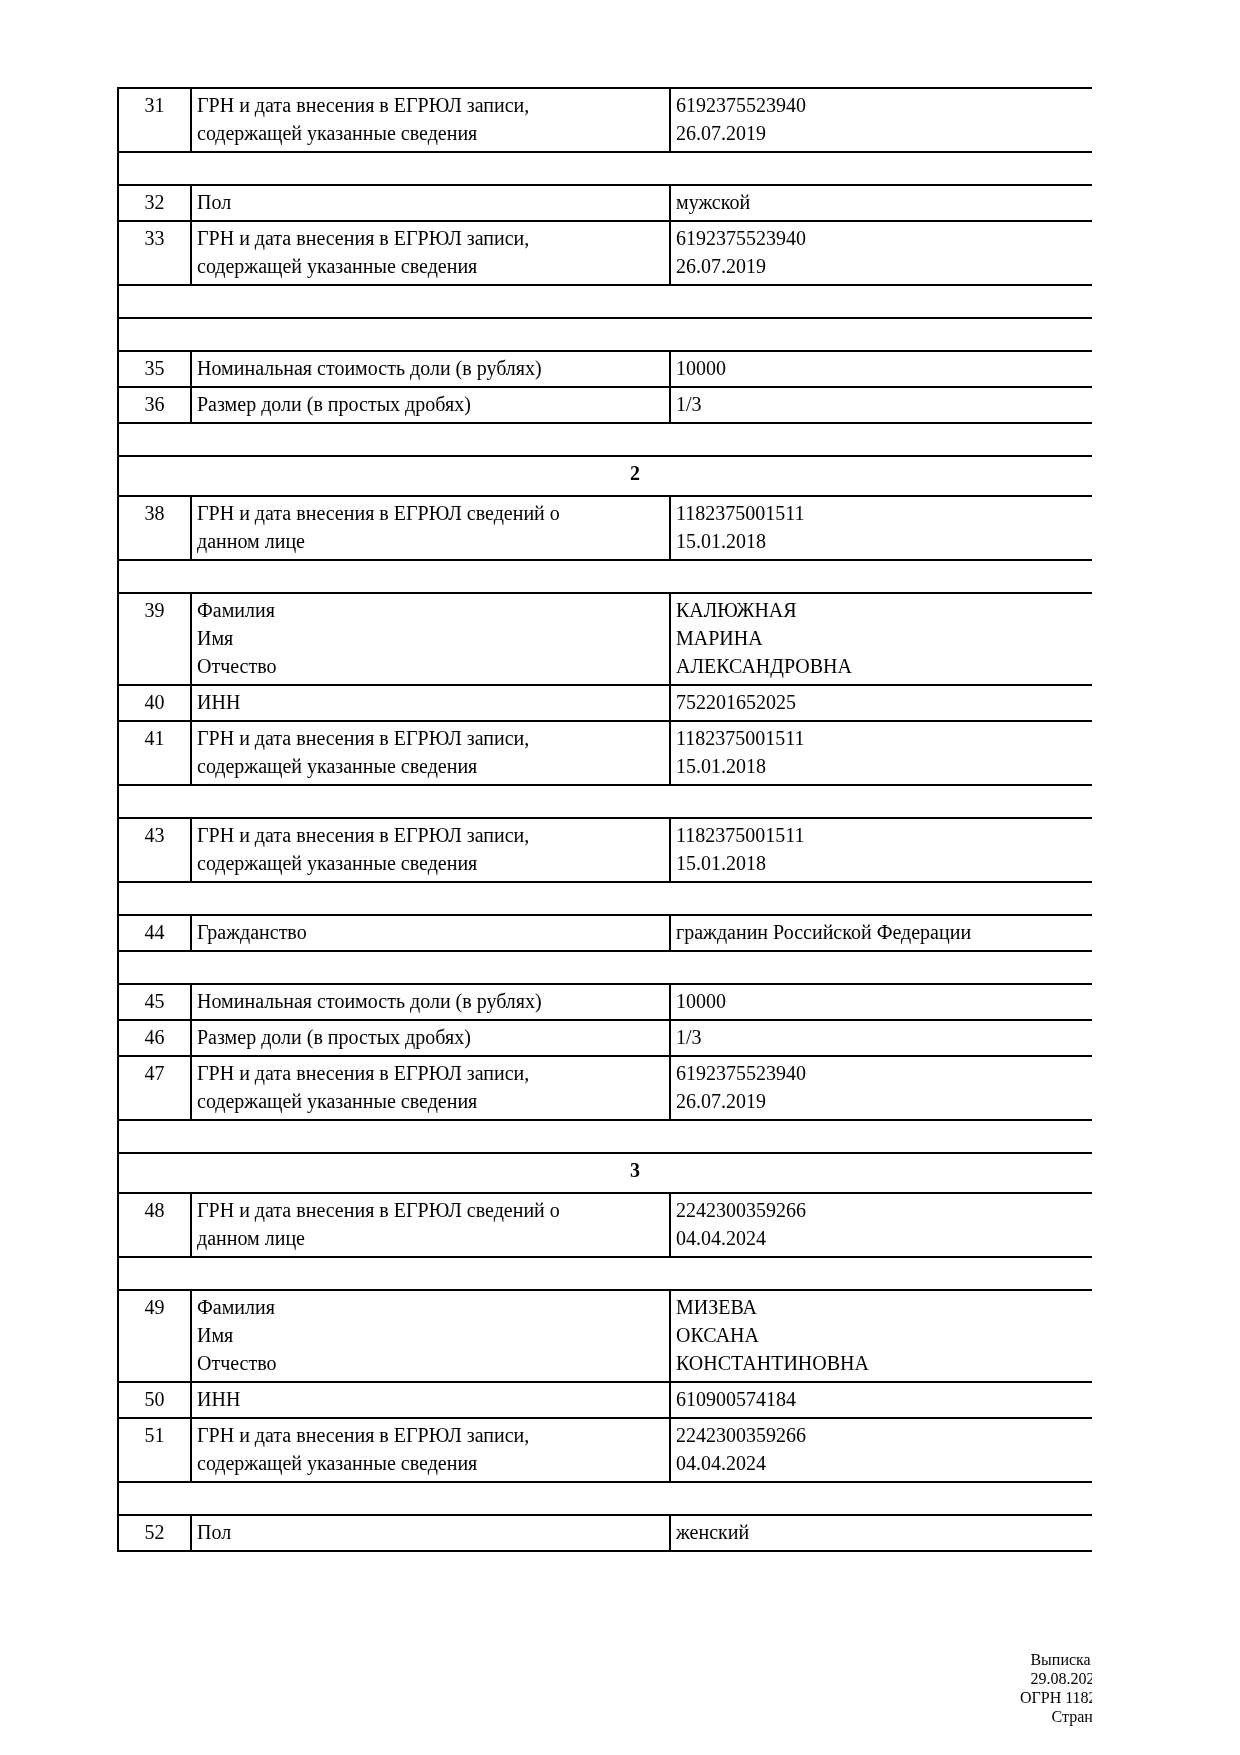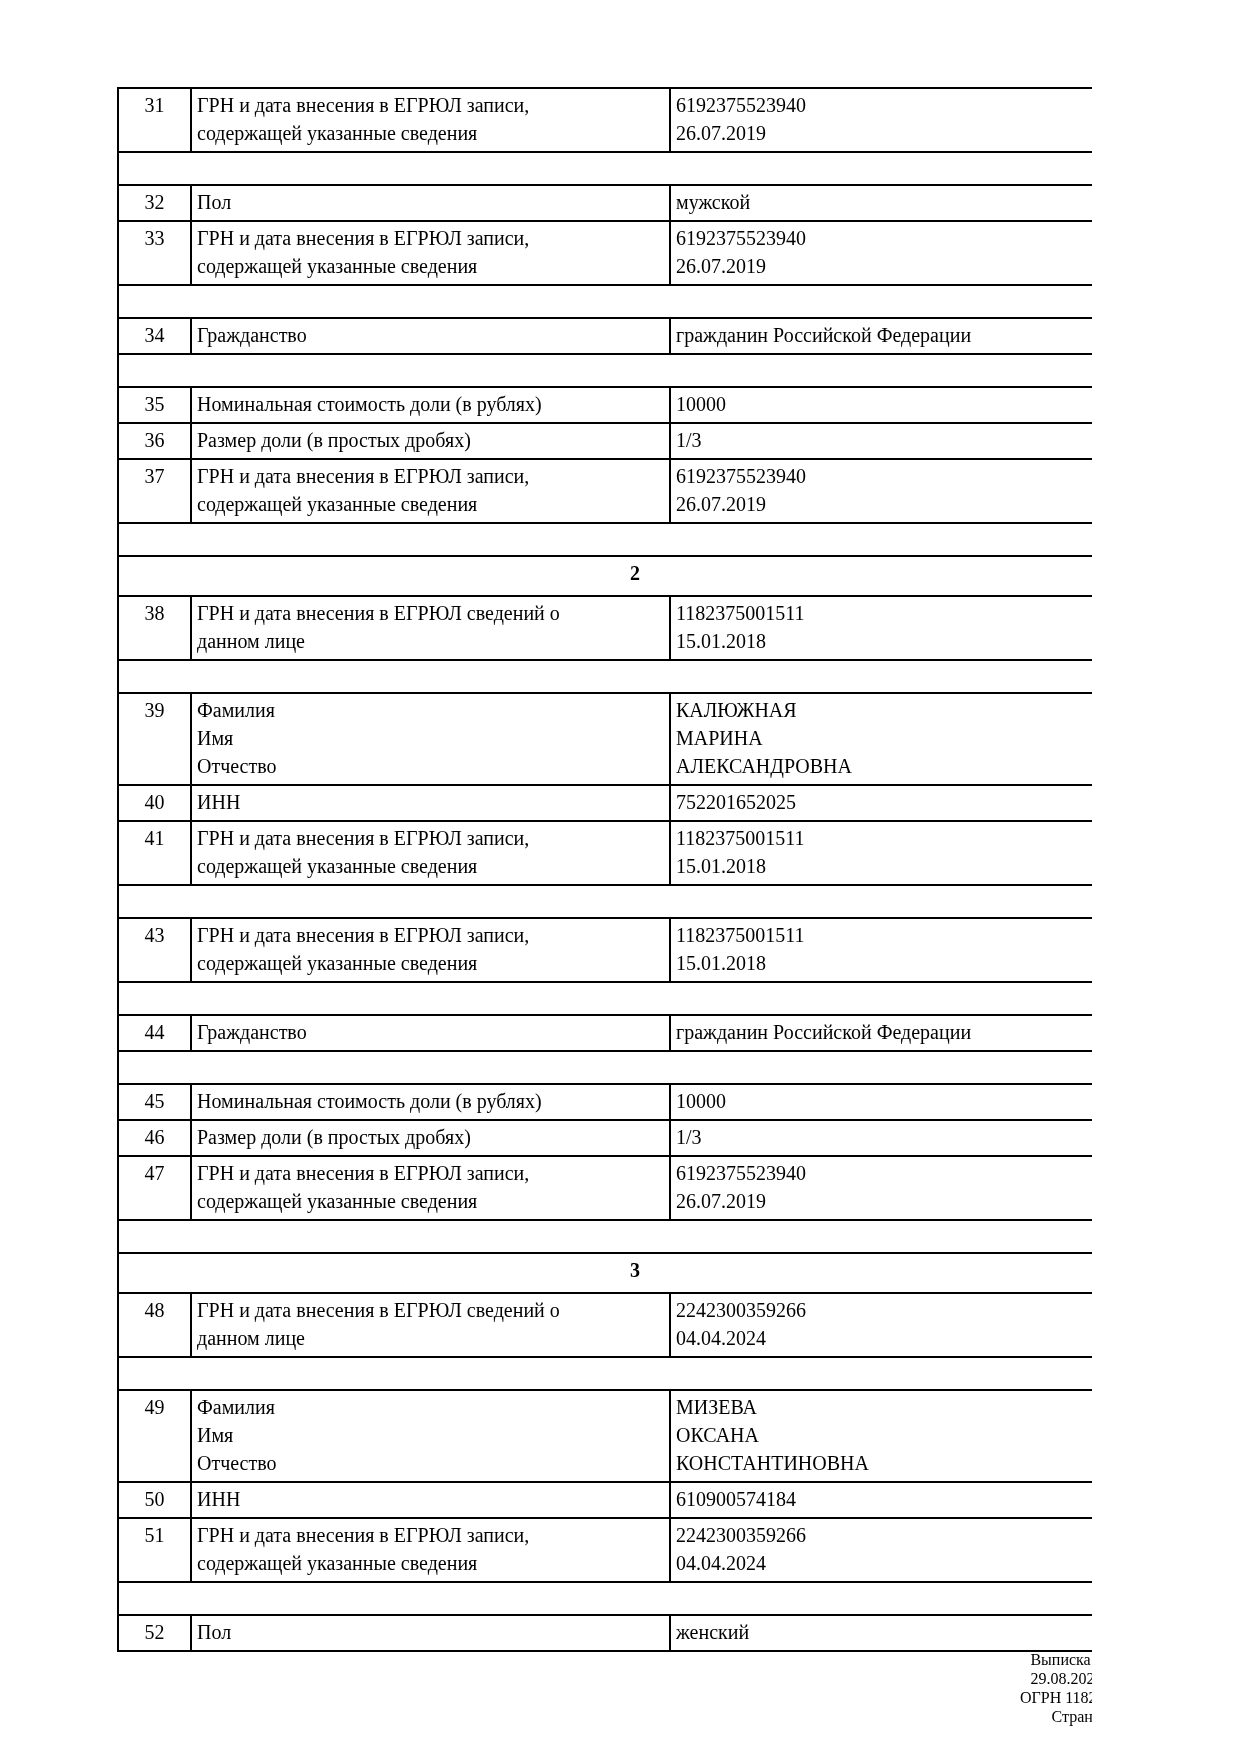--- a/index.html
+++ b/index.html
@@ -81,45 +81,33 @@
         <td class="num">33</td>
         <td class="pre">ГРН и дата внесения в ЕГРЮЛ записи,
 содержащей указанные сведения</td>
         <td class="pre">6192375523940
 26.07.2019</td>
       </tr>
       <tr class="spacer">
           <td colspan="3"></td>
         </tr>
 
-      <tr>
-        <td class="num">34</td>
-        <td class="pre">Гражданство</td>
-        <td class="pre">гражданин Российской Федерации</td>
-      </tr>
       <tr class="spacer">
           <td colspan="3"></td>
         </tr>
 
       <tr>
         <td class="num">35</td>
         <td class="pre">Номинальная стоимость доли (в рублях)</td>
         <td class="pre">10000</td>
       </tr>
       <tr>
         <td class="num">36</td>
         <td class="pre">Размер доли (в простых дробях)</td>
         <td class="pre">1/3</td>
-      </tr>
-      <tr>
-        <td class="num">37</td>
-        <td class="pre">ГРН и дата внесения в ЕГРЮЛ записи,
-содержащей указанные сведения</td>
-        <td class="pre">6192375523940
-26.07.2019</td>
       </tr>
       <tr class="spacer">
           <td colspan="3"></td>
         </tr>
 
       <tr class="section">
         <td colspan="3">2</td>
       </tr>
 
       <tr>

